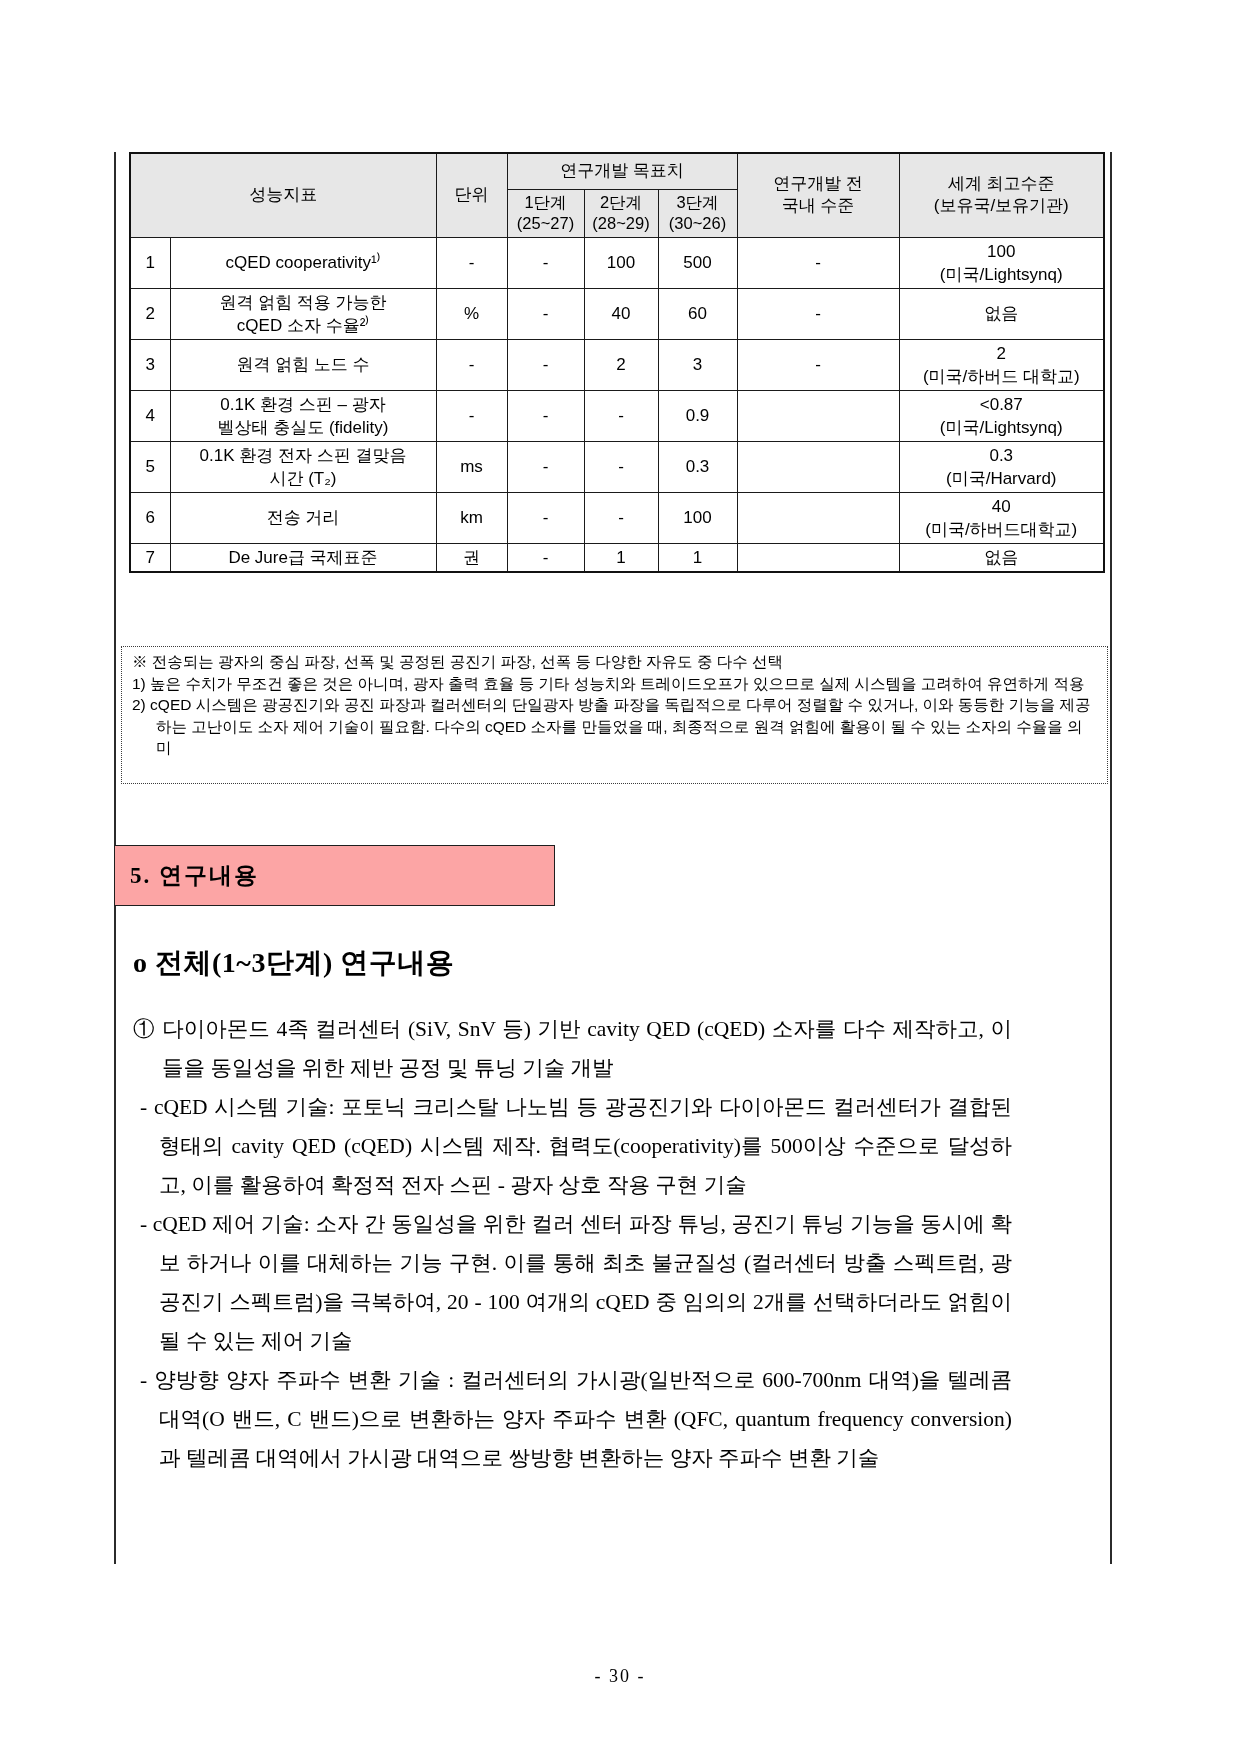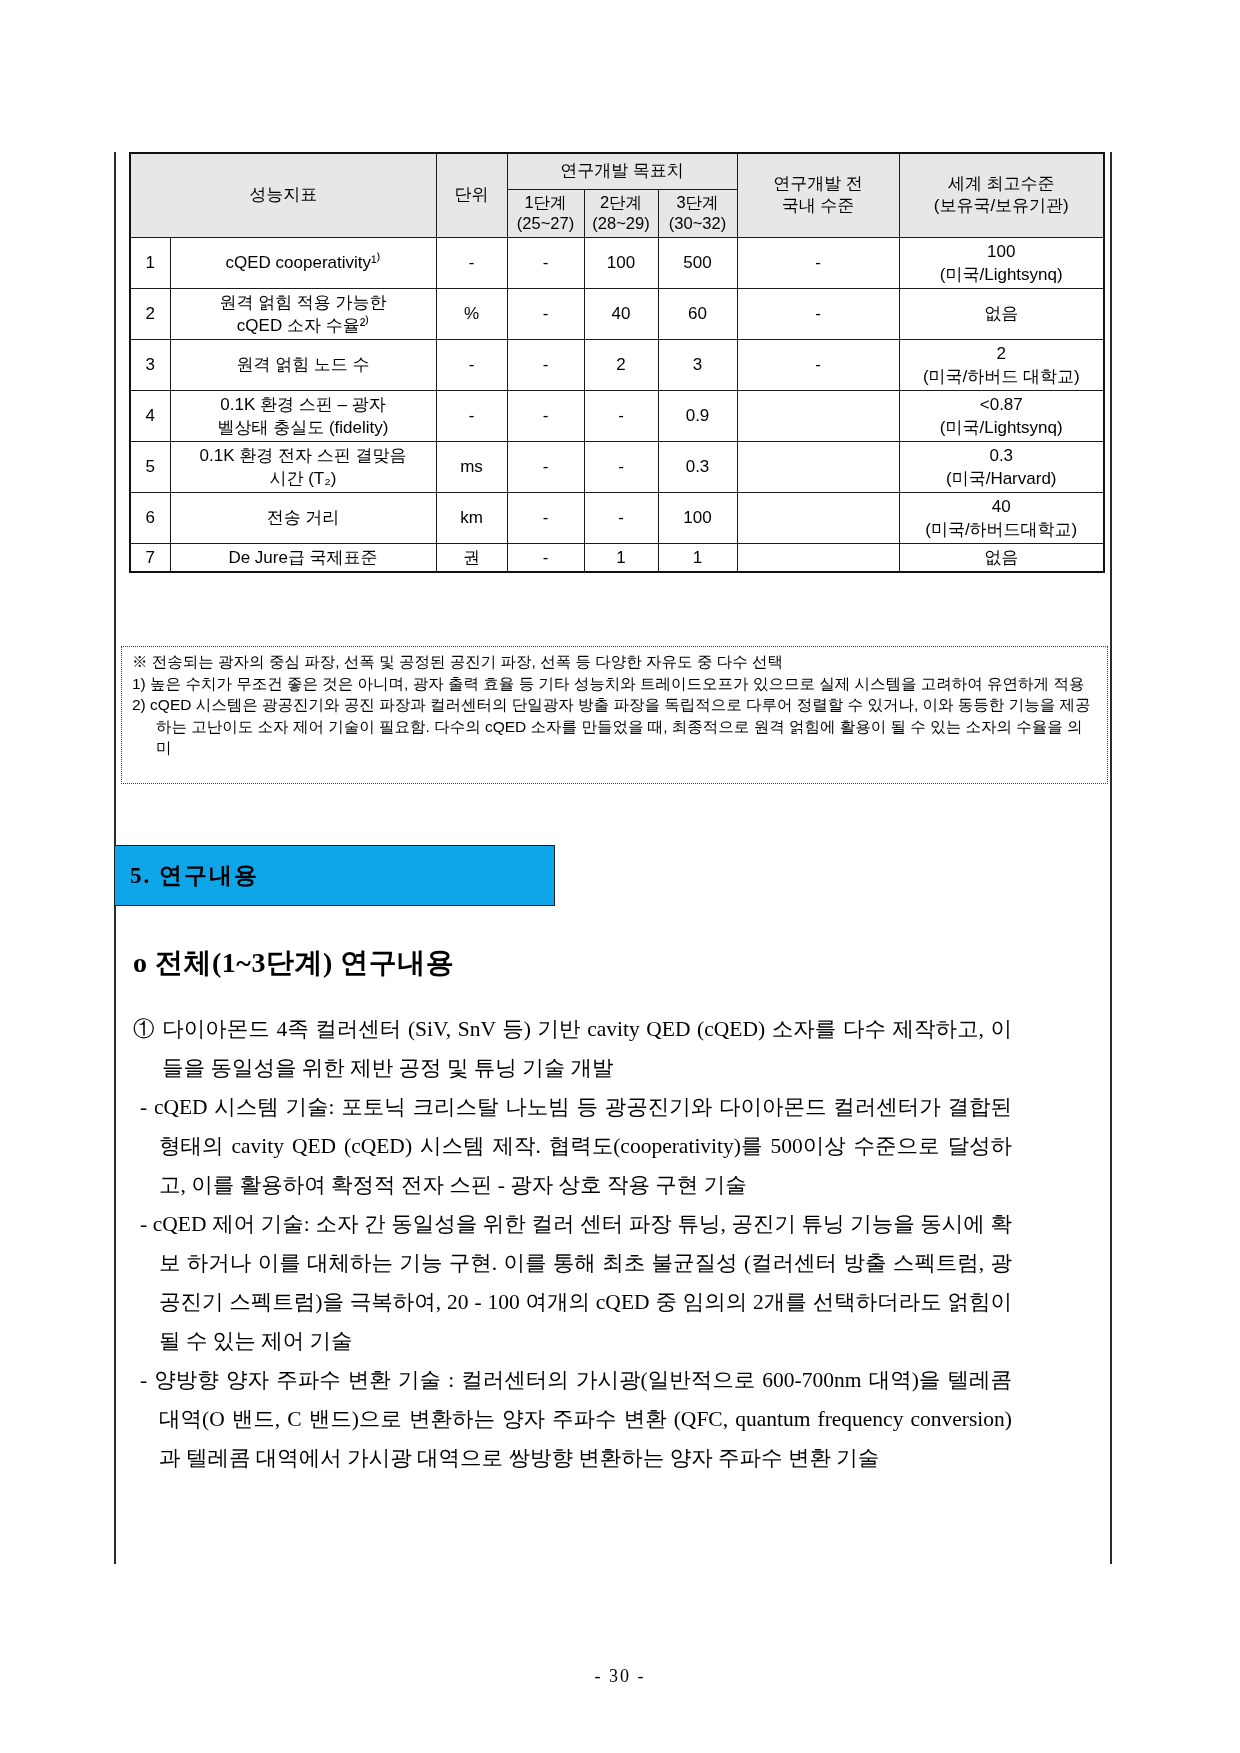--- a/index.html
+++ b/index.html
@@ -23,21 +23,21 @@
   .kpi tbody td{background:#fff;}
 
   
   .fnbox{position:absolute;left:121px;width:987px;border:1.5px dotted #3c3c3c;
          box-sizing:border-box;padding:4px 10px 4px 10px;font-size:15.5px;line-height:21.5px;}
   .fnbox.one{top:610px;height:32px;}
   .fnbox.two{top:646px;height:138px;}
   .fn-line{padding-left:24px;text-indent:-24px;}
 
   
-  .sec-header{position:absolute;left:114px;top:845px;width:441px;height:61px;background:#0ea5e9;
+  .sec-header{position:absolute;left:114px;top:845px;width:441px;height:61px;background:#fca5a5;
               border:1.8px solid #1f1f1f;box-sizing:border-box;display:flex;align-items:center;
               padding-left:15px;font-family:"Liberation Serif",serif;font-weight:bold;
               font-size:23px;letter-spacing:2px;}
 
   
   .content-heading{position:absolute;left:133px;top:944px;font-family:"Liberation Serif",serif;
                    font-weight:bold;font-size:28px;letter-spacing:0.5px;}
   .paras{position:absolute;left:133px;top:1010px;width:879px;font-family:"Liberation Serif",serif;
          font-size:21.5px;line-height:39px;text-align:justify;}
   .para.circ{padding-left:29px;text-indent:-29px;}
@@ -74,21 +74,21 @@
 국내 수준</th>
         <th rowspan="2">세계 최고수준
 (보유국/보유기관)</th>
       </tr>
       <tr class="h2">
         <th>1단계
 (25~27)</th>
         <th>2단계
 (28~29)</th>
         <th>3단계
-(30~32)</th>
+(30~26)</th>
       </tr>
     </thead>
     <tbody>
         <tr>
           <td>1</td>
           <td>cQED cooperativity¹⁾</td>
           <td>-</td>
           <td>-</td>
           <td>100</td>
           <td>500</td>

